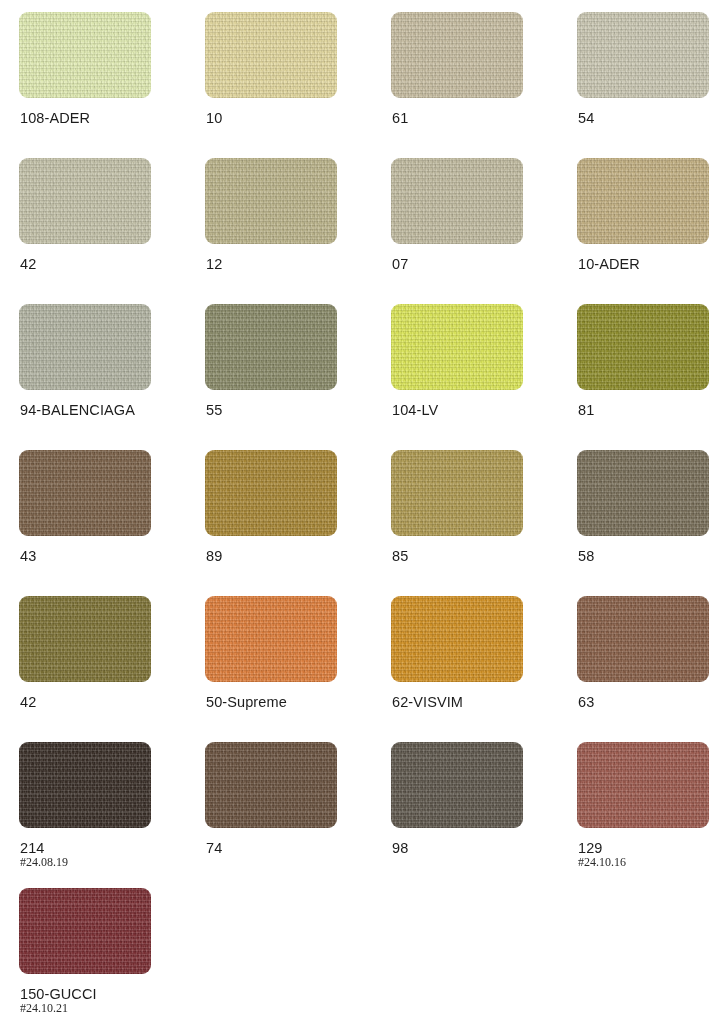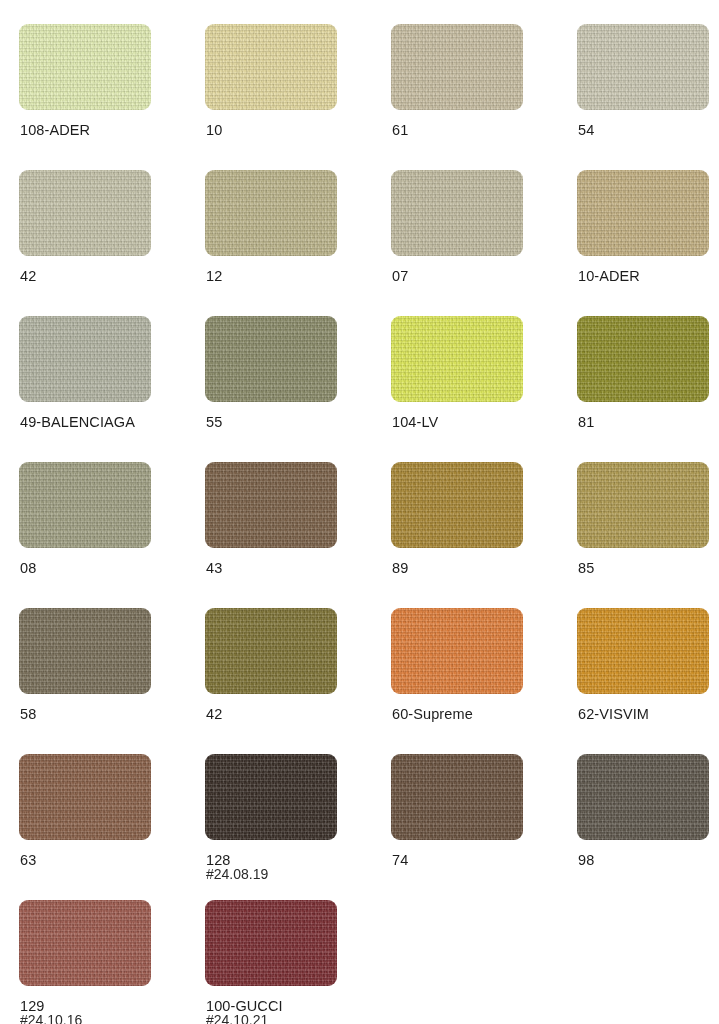--- a/index.html
+++ b/index.html
@@ -13,21 +13,21 @@
     overflow: hidden;
   }
 
   #swatch-grid {
     width: 719px;
     height: 1024px;
     display: grid;
     grid-template-columns: repeat(4, 186px);
     grid-template-rows: repeat(7, 146px);
     padding-left: 19px;
-    padding-top: 24px;
+    padding-top: 12px;
     align-content: start;
   }
 
   .swatch-cell {
     width: 186px;
     height: 146px;
     position: relative;
   }
 
   .swatch-chip {
@@ -101,25 +101,26 @@
     line-height: 17px;
     color: #1d1d1d;
     letter-spacing: 0.1px;
     white-space: nowrap;
   }
 
   .swatch-sublabel {
     position: absolute;
     left: 1px;
     top: 115px;
-    font-size: 14px;
+    font-size: 12px;
     line-height: 11px;
     color: #2a2a2a;
     letter-spacing: 0px;
     white-space: nowrap;
+    font-family: Liberation Serif, serif;
   }
 
   .swatch-sublabel:empty { display: none; }
 </style>
 </head>
 <body style="background: rgb(255, 255, 255);">
 
 <div id="swatch-grid">
     <div class="swatch-cell">
       <div class="swatch-chip" style="background-color: rgb(226, 237, 180);"></div>
@@ -148,39 +149,35 @@
     <div class="swatch-cell">
       <div class="swatch-chip" style="background-color: rgb(195, 189, 162);"></div>
       <div class="swatch-label">07</div>
     </div>
     <div class="swatch-cell">
       <div class="swatch-chip" style="background-color: rgb(196, 177, 131);"></div>
       <div class="swatch-label">10-ADER</div>
     </div>
     <div class="swatch-cell">
       <div class="swatch-chip" style="background-color: rgb(180, 182, 164);"></div>
-      <div class="swatch-label">49-BALENCIAGA</div>
+      <div class="swatch-label">94-BALENCIAGA</div>
     </div>
     <div class="swatch-cell">
       <div class="swatch-chip" style="background-color: rgb(139, 140, 106);"></div>
       <div class="swatch-label">55</div>
     </div>
     <div class="swatch-cell">
       <div class="swatch-chip" style="background-color: rgb(221, 232, 90);"></div>
       <div class="swatch-label">104-LV</div>
     </div>
     <div class="swatch-cell">
       <div class="swatch-chip" style="background-color: rgb(143, 142, 44);"></div>
       <div class="swatch-label">81</div>
     </div>
     <div class="swatch-cell">
-      <div class="swatch-chip" style="background-color: rgb(161, 161, 132);"></div>
-      <div class="swatch-label">08</div>
-    </div>
-    <div class="swatch-cell">
       <div class="swatch-chip" style="background-color: rgb(124, 98, 73);"></div>
       <div class="swatch-label">43</div>
     </div>
     <div class="swatch-cell">
       <div class="swatch-chip" style="background-color: rgb(169, 136, 54);"></div>
       <div class="swatch-label">89</div>
     </div>
     <div class="swatch-cell">
       <div class="swatch-chip" style="background-color: rgb(176, 155, 82);"></div>
       <div class="swatch-label">85</div>
@@ -188,46 +185,46 @@
     <div class="swatch-cell">
       <div class="swatch-chip" style="background-color: rgb(122, 112, 90);"></div>
       <div class="swatch-label">58</div>
     </div>
     <div class="swatch-cell">
       <div class="swatch-chip" style="background-color: rgb(127, 116, 55);"></div>
       <div class="swatch-label">42</div>
     </div>
     <div class="swatch-cell">
       <div class="swatch-chip" style="background-color: rgb(224, 127, 60);"></div>
-      <div class="swatch-label">60-Supreme</div>
+      <div class="swatch-label">50-Supreme</div>
     </div>
     <div class="swatch-cell">
       <div class="swatch-chip" style="background-color: rgb(211, 146, 36);"></div>
       <div class="swatch-label">62-VISVIM</div>
     </div>
     <div class="swatch-cell">
       <div class="swatch-chip" style="background-color: rgb(138, 97, 73);"></div>
       <div class="swatch-label">63</div>
     </div>
     <div class="swatch-cell">
       <div class="swatch-chip" style="background-color: rgb(59, 48, 41);"></div>
-      <div class="swatch-label">128</div>
+      <div class="swatch-label">214</div>
       <div class="swatch-sublabel">#24.08.19</div>
     </div>
     <div class="swatch-cell">
       <div class="swatch-chip" style="background-color: rgb(107, 83, 64);"></div>
       <div class="swatch-label">74</div>
     </div>
     <div class="swatch-cell">
       <div class="swatch-chip" style="background-color: rgb(95, 88, 77);"></div>
       <div class="swatch-label">98</div>
     </div>
     <div class="swatch-cell">
       <div class="swatch-chip" style="background-color: rgb(158, 91, 79);"></div>
       <div class="swatch-label">129</div>
       <div class="swatch-sublabel">#24.10.16</div>
     </div>
     <div class="swatch-cell">
       <div class="swatch-chip" style="background-color: rgb(124, 47, 52);"></div>
-      <div class="swatch-label">100-GUCCI</div>
+      <div class="swatch-label">150-GUCCI</div>
       <div class="swatch-sublabel">#24.10.21</div>
     </div>
   </div>
 
 </body></html>

